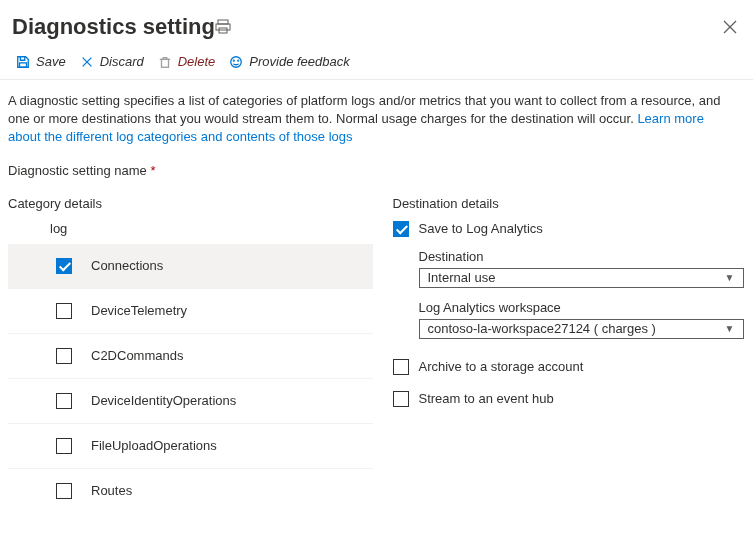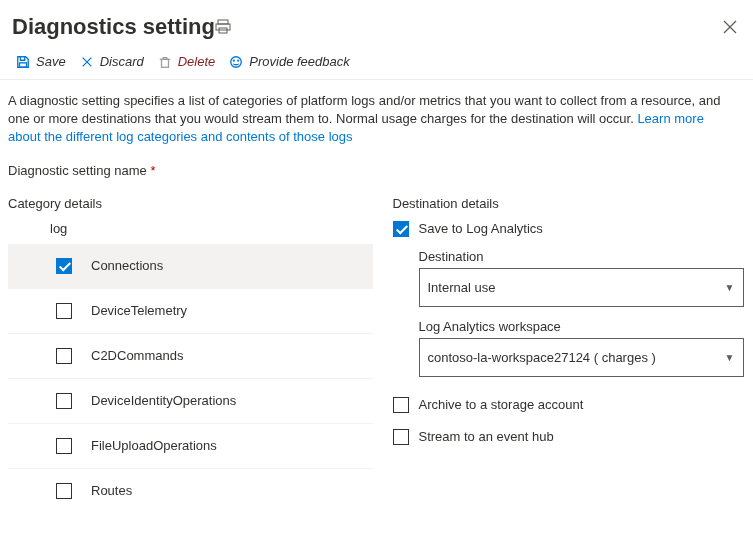--- a/index.html
+++ b/index.html
@@ -70,21 +70,21 @@
   .chk.checked::after {
     content:""; position:absolute; left:5px; top:1px; width:4px; height:9px;
     border:solid #fff; border-width:0 2px 2px 0; transform:rotate(45deg);
   }
   .dest-item {
     display:flex; align-items:center; gap:10px; margin:8px 0 12px 0;
   }
   .sub-block { margin:0 0 14px 26px; }
   .field-label { margin:8px 0 4px 0; }
   .select {
-    border:1px solid #605e5c; height:39px; display:flex; align-items:center;
+    border:1px solid #605e5c; height:20px; display:flex; align-items:center;
     justify-content:space-between; padding:0 8px; font-size:13px;
     width:325px; background:#fff; cursor:pointer;
   }
   .select.highlight { border-color:#605e5c; }
   .chev { font-size:10px; color:#605e5c;}
   svg { display:block;}
 </style>
 </head>
 <body>
 

